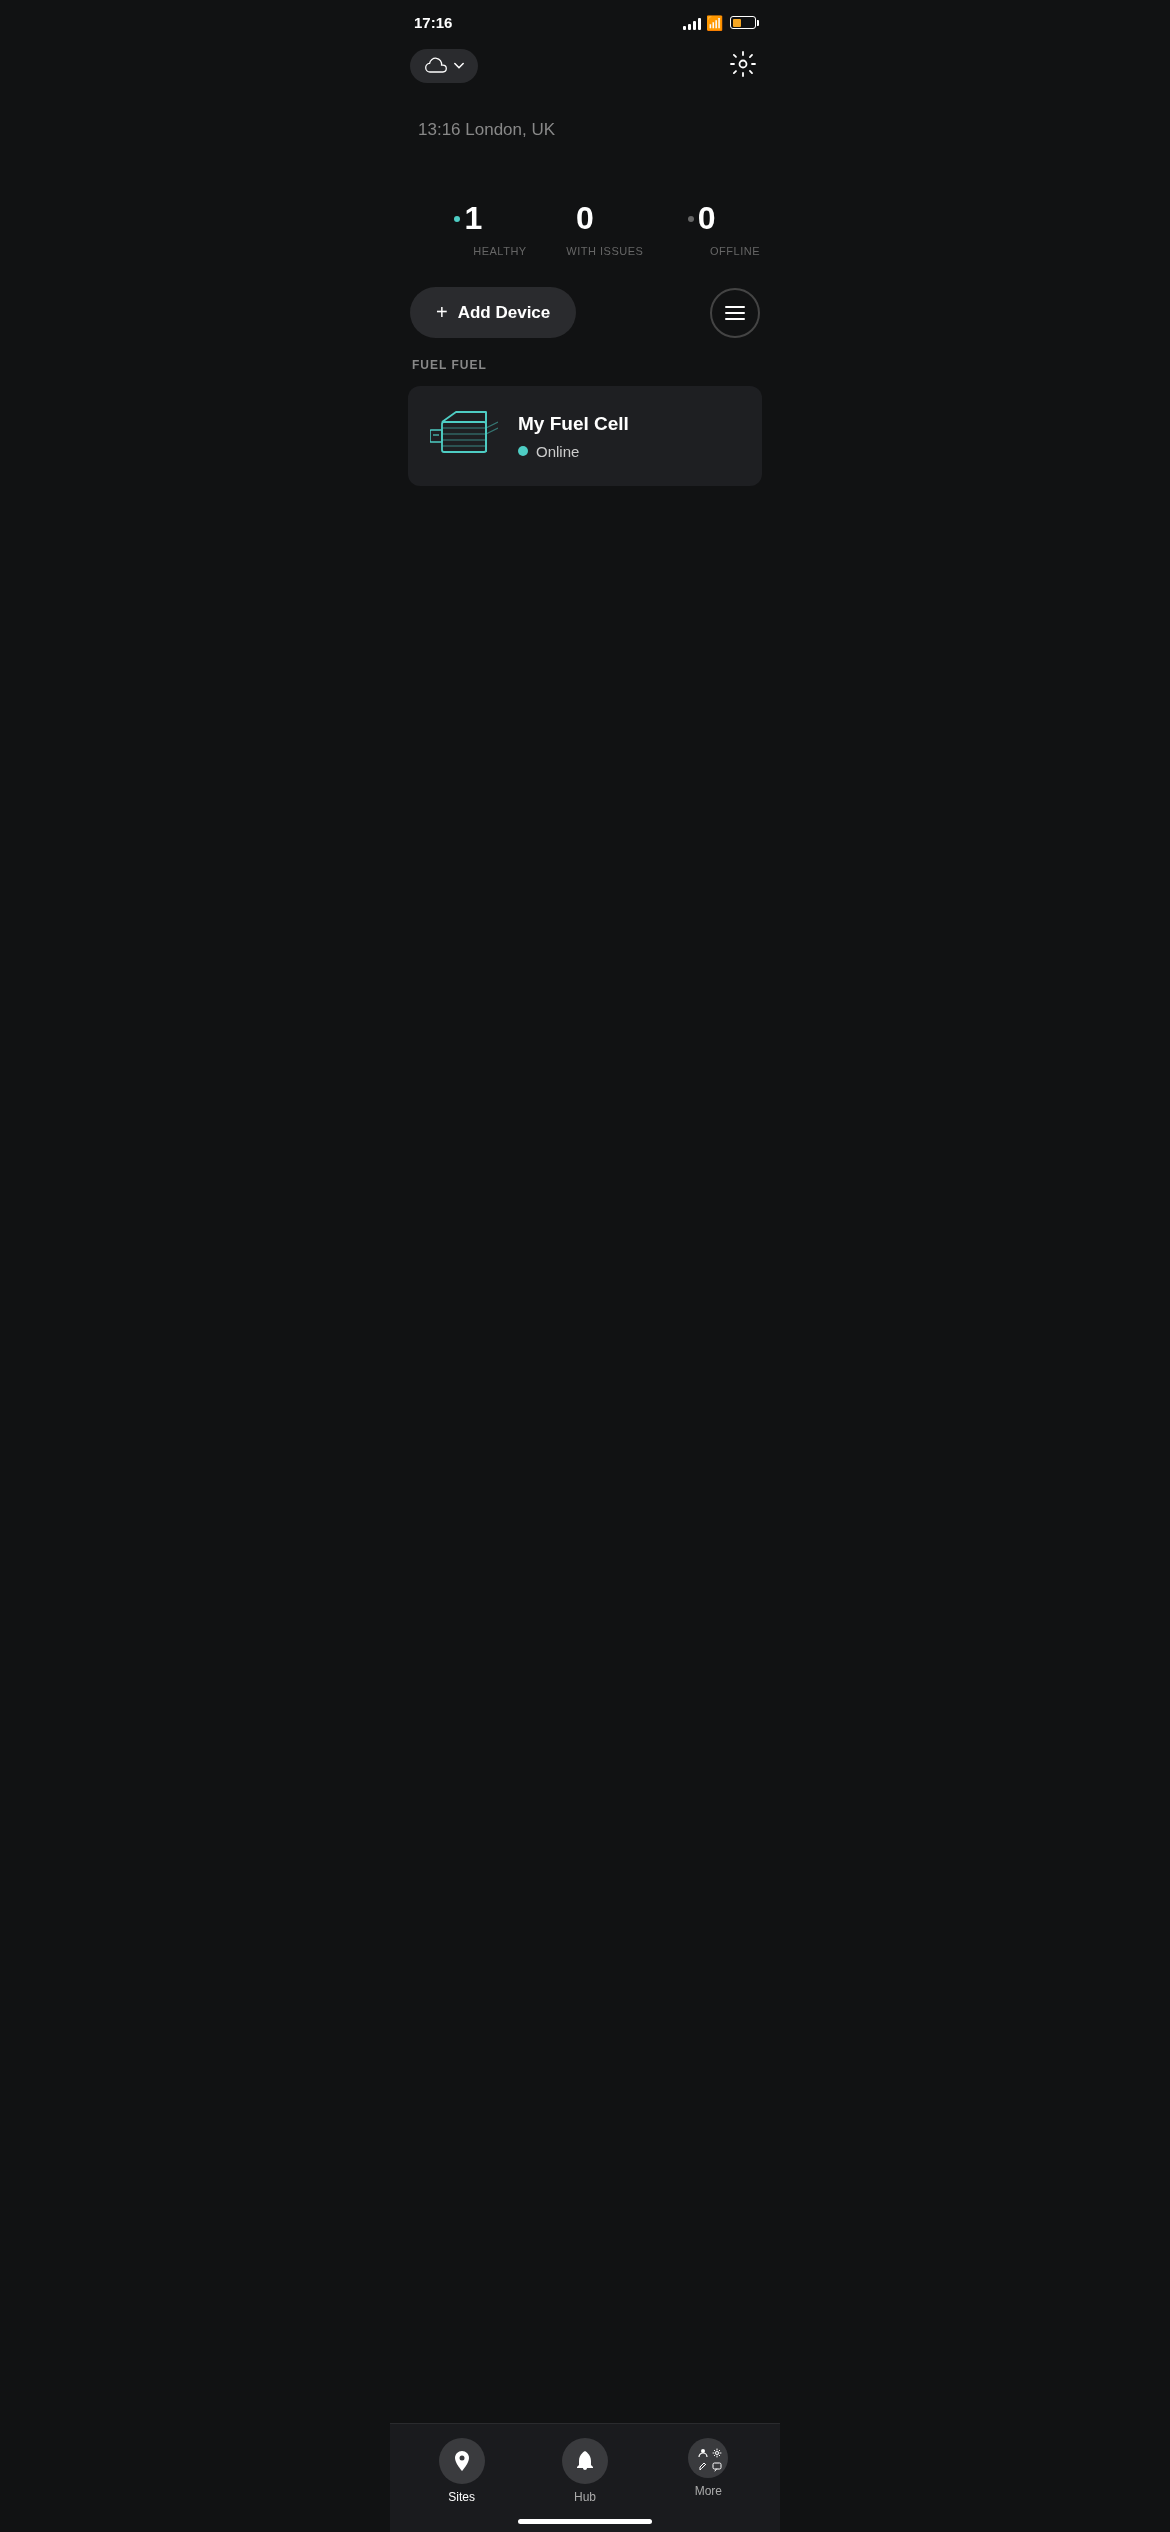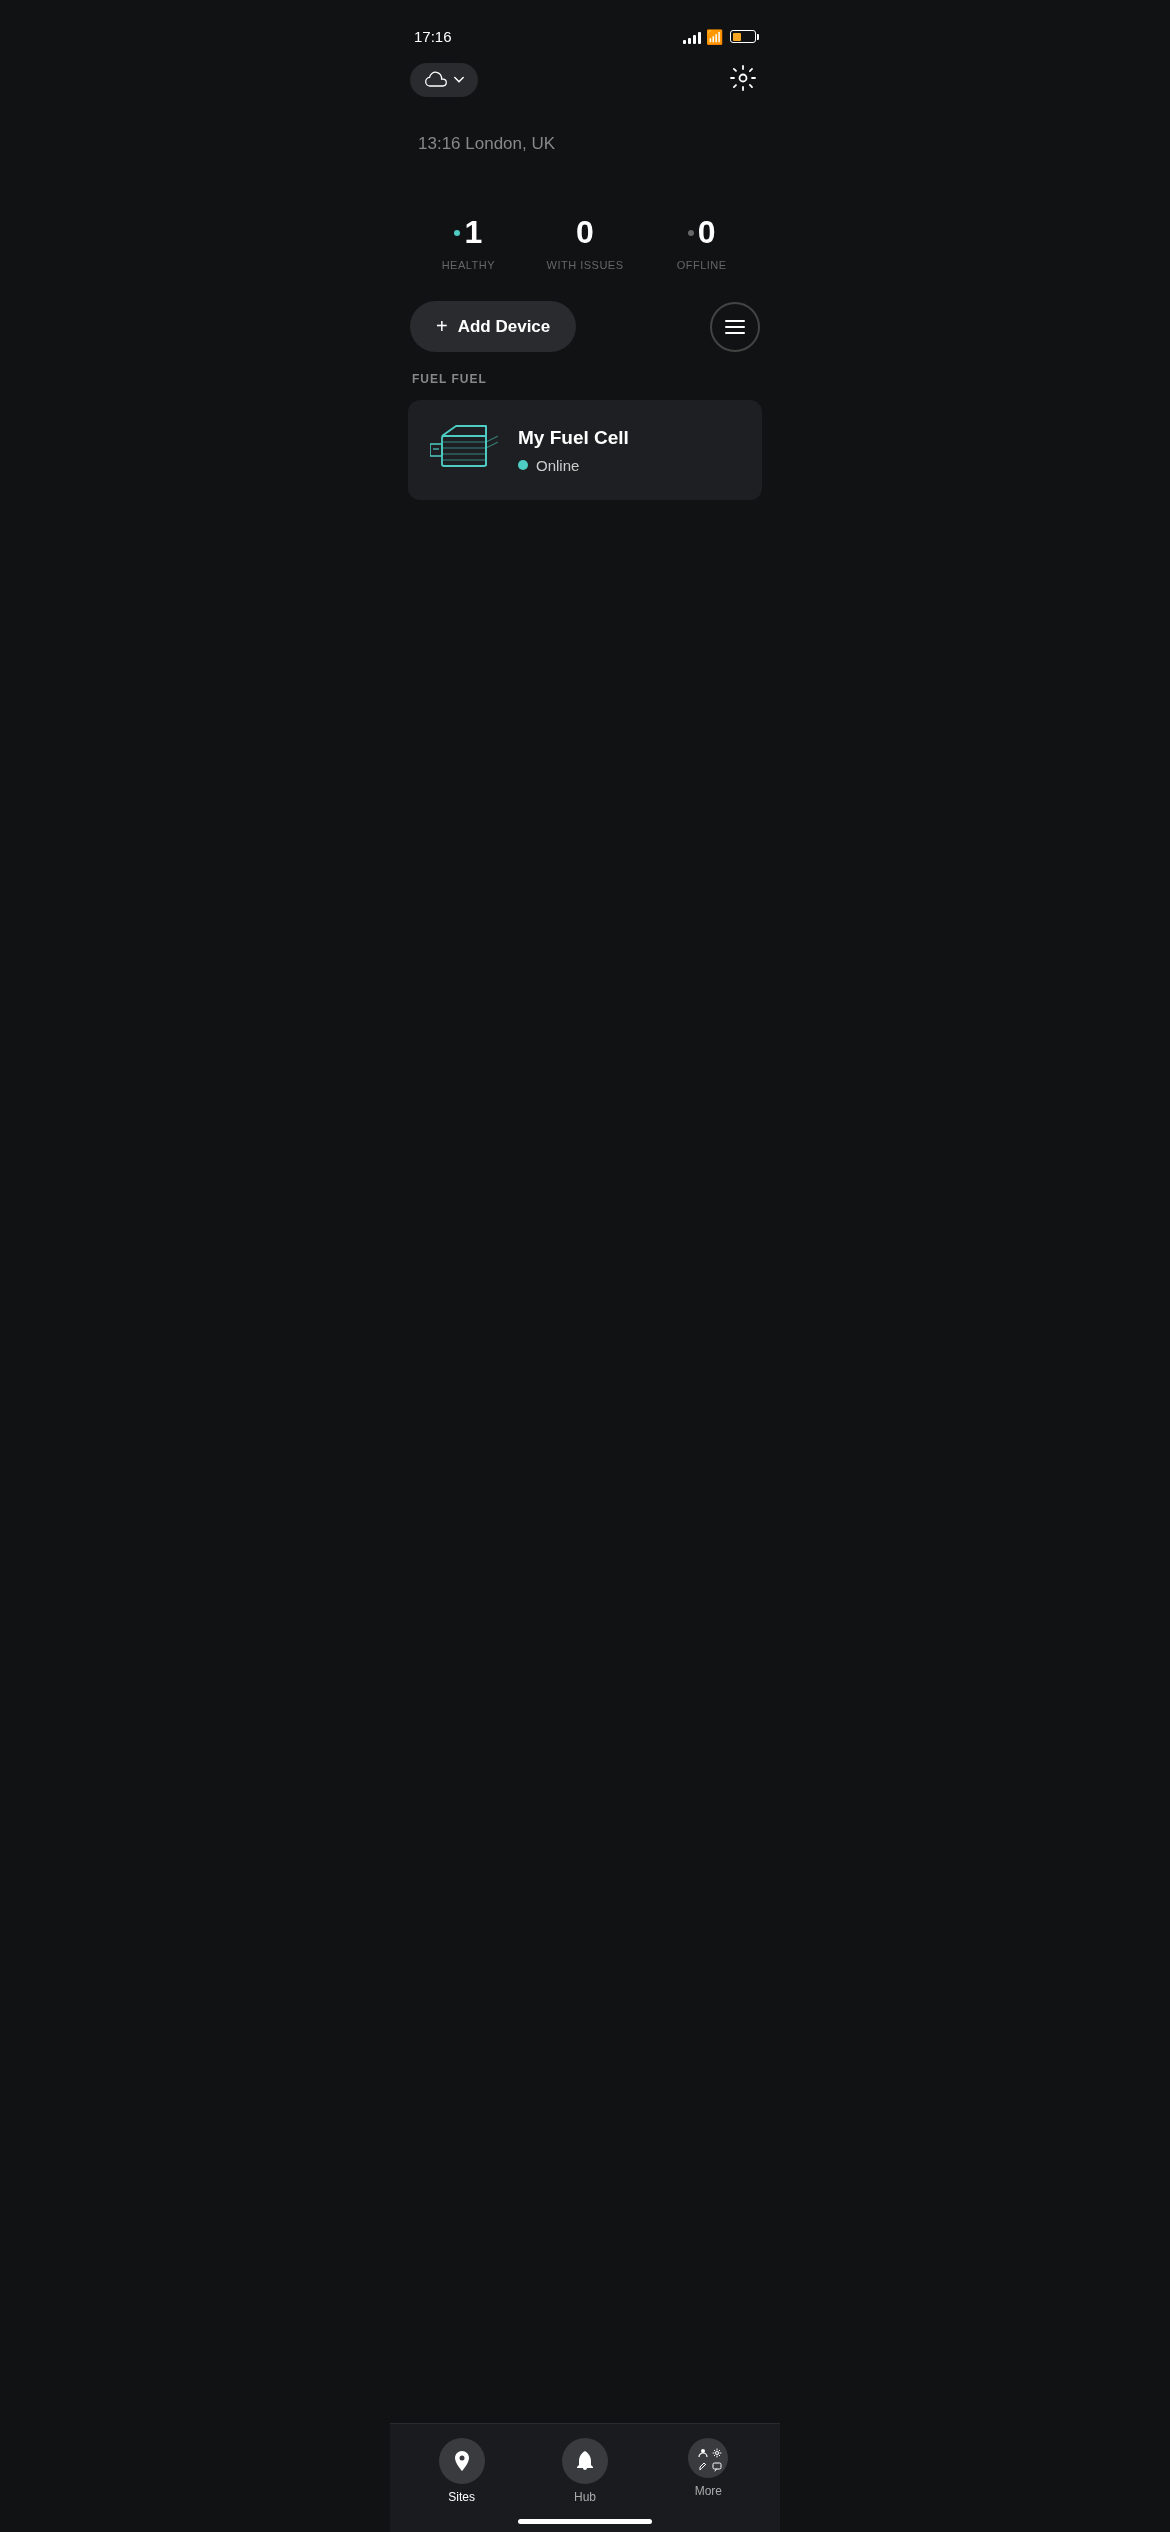--- a/index.html
+++ b/index.html
@@ -13,23 +13,23 @@
       min-height: 844px;
       margin: 0 auto;
       position: relative;
       overflow-x: hidden;
     }
 
     .status-bar {
       display: flex;
       justify-content: space-between;
       align-items: center;
-      padding: 28px 24px 8px;
+      padding: 14px 24px 8px;
       font-size: 15px;
-      font-weight: 400;
+      font-weight: 700;
       text-align: center;
     }
 
     .status-right {
       display: flex;
       align-items: center;
       gap: 6px;
     }
 
     .signal-bars {
@@ -173,20 +173,21 @@
       font-size: 32px;
       font-weight: 600;
       color: #ffffff;
     }
 
     .stat-label {
       font-size: 11px;
       color: #666;
       letter-spacing: 0.5px;
       font-weight: 500;
+      text-align: right;
     }
 
     .actions-row {
       display: flex;
       justify-content: space-between;
       align-items: center;
       padding: 0 20px 20px;
     }
 
     .add-device-btn {

